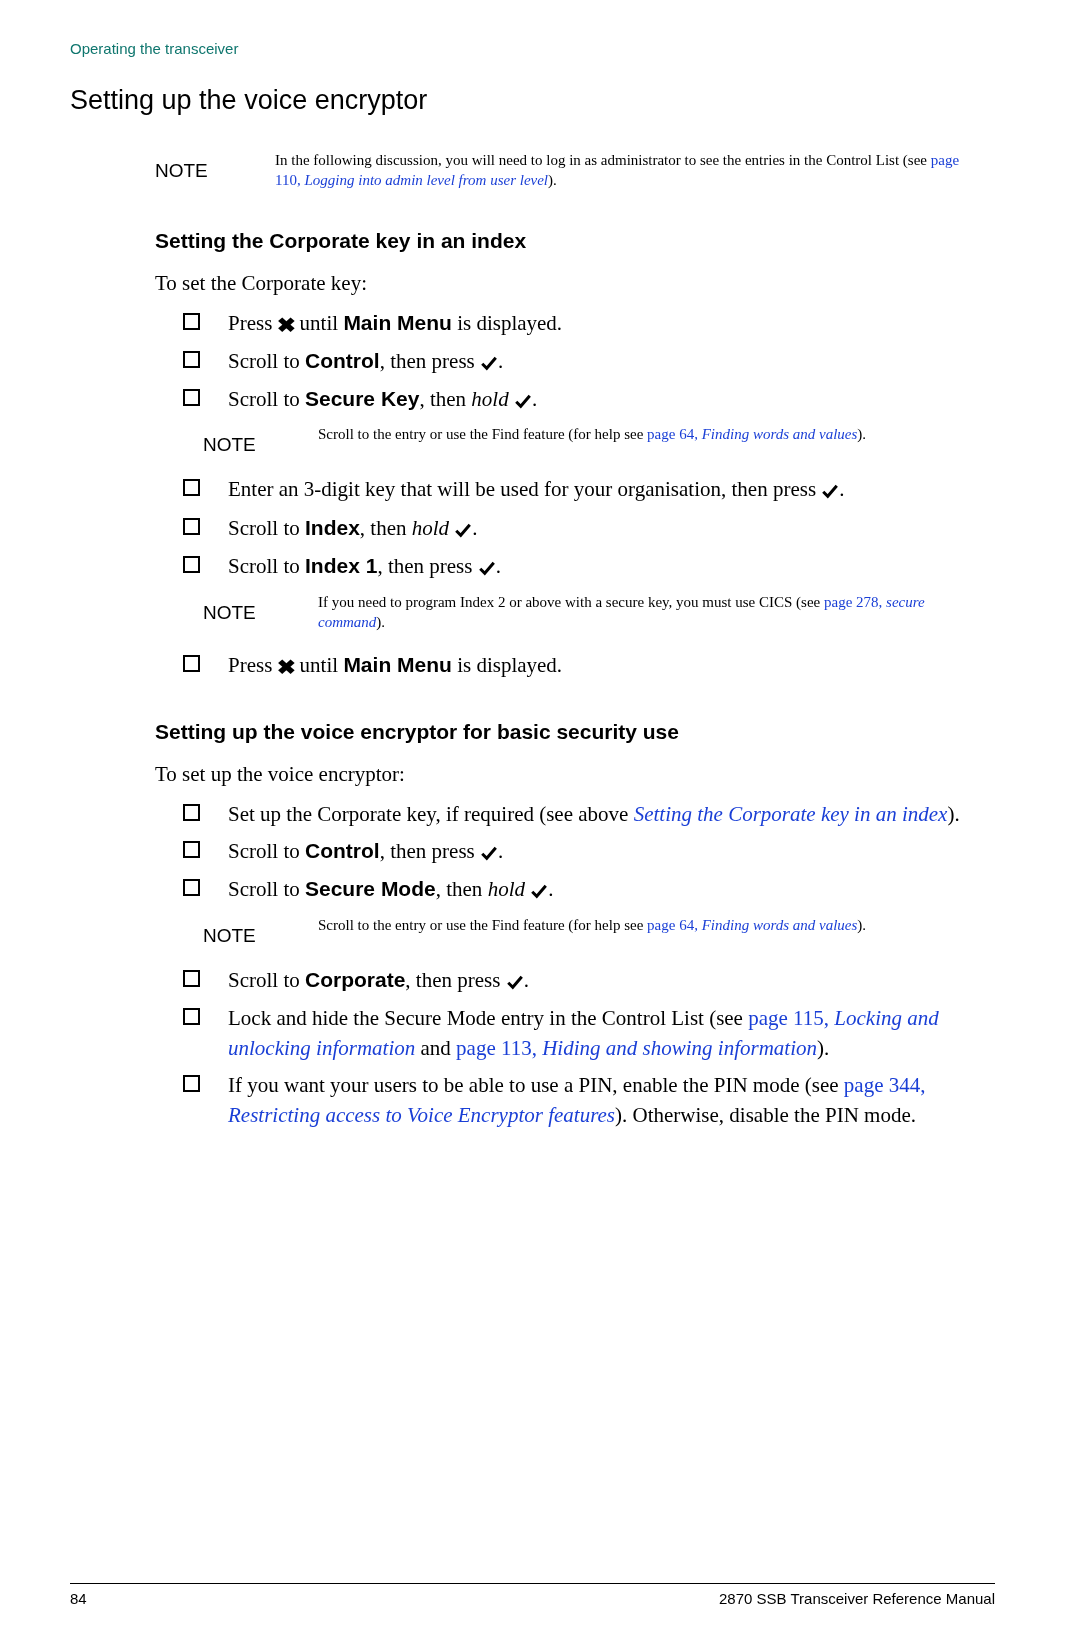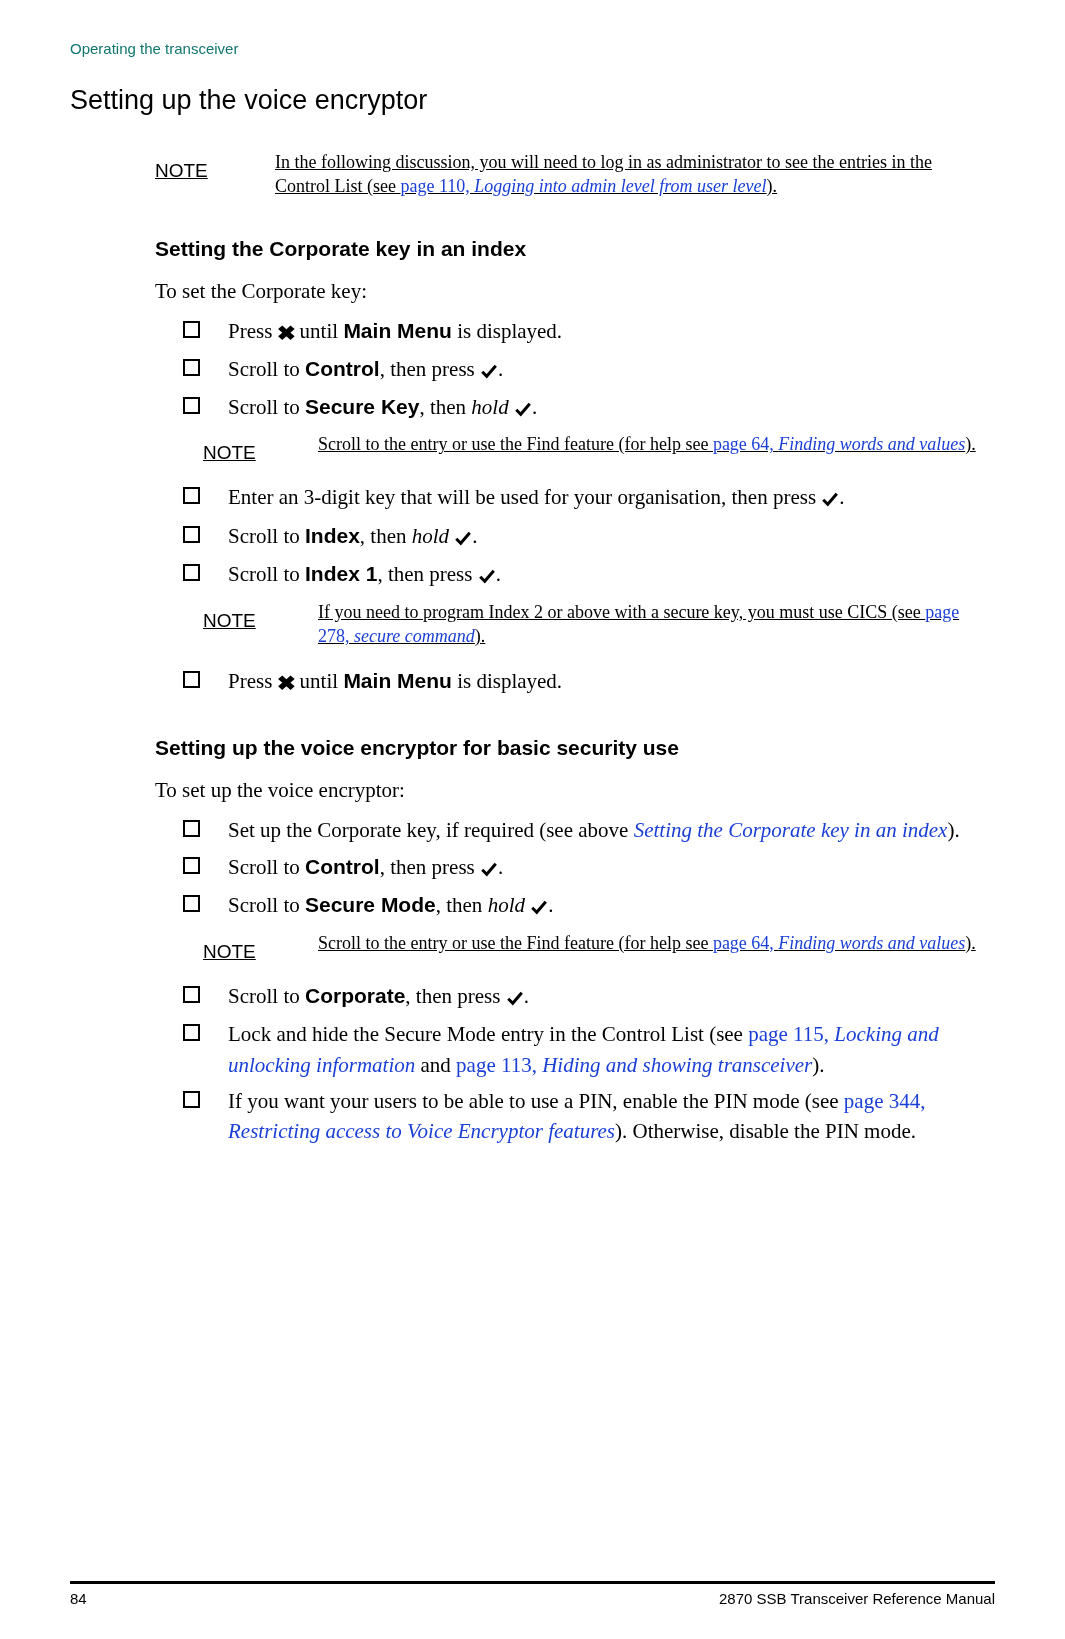--- a/index.html
+++ b/index.html
@@ -33,31 +33,30 @@
   }
   .content {
     margin-left: 85px;
     margin-right: 10px;
   }
   
   .note-row {
     display: flex;
     align-items: flex-start;
     margin: 8px 0 18px 0;
-    text-decoration: underline;
   }
   .note-label {
     font-family: Arial, Helvetica, sans-serif;
     font-size: 19px;
     width: 120px;
     flex: 0 0 120px;
     padding-top: 10px;
   }
   .note-body {
-    font-size: 18px;
+    font-size: 15px;
     line-height: 1.35;
   }
   .note-row.inner {
     margin-left: 48px;
   }
   .note-row.inner .note-label {
     width: 115px;
     flex: 0 0 115px;
   }
   
@@ -117,21 +116,21 @@
   .icon-check svg {
     width: 18px; height: 18px;
     vertical-align: -2px;
   }
   
   .footer {
     position: absolute;
     left: 70px;
     right: 70px;
     bottom: 32px;
-    border-top: 3px solid #000000;
+    border-top: 1px solid #000000;
     padding-top: 6px;
     display: flex;
     justify-content: space-between;
     font-family: Arial, Helvetica, sans-serif;
     font-size: 15px;
   }
 </style>
 </head>
 <body>
 
@@ -267,21 +266,21 @@
         <span class="cb"></span>
         <span class="li-body">
           <span>Scroll to </span><span class="bold">Corporate</span><span>, then press </span><span class="icon icon-check"><svg viewBox="0 0 24 24">
                 <path d="M3 13 L9 19 L21 5" stroke="#000" stroke-width="4" fill="none"></path>
               </svg></span><span>.</span>
         </span>
       </li>
       <li>
         <span class="cb"></span>
         <span class="li-body">
-          <span>Lock and hide the Secure Mode entry in the Control List (see </span><span class="link-page">page 115, </span><span class="link">Locking and unlocking information</span><span> and </span><span class="link-page">page 113, </span><span class="link">Hiding and showing transceiver</span><span>).</span>
+          <span>Lock and hide the Secure Mode entry in the Control List (see </span><span class="link-page">page 115, </span><span class="link">Locking and unlocking information</span><span> and </span><span class="link-page">page 113, </span><span class="link">Hiding and showing information</span><span>).</span>
         </span>
       </li>
       <li>
         <span class="cb"></span>
         <span class="li-body">
           <span>If you want your users to be able to use a PIN, enable the PIN mode (see </span><span class="link-page">page 344, </span><span class="link">Restricting access to Voice Encryptor features</span><span>). Otherwise, disable the PIN mode.</span>
         </span>
       </li>
     </ul>
 

